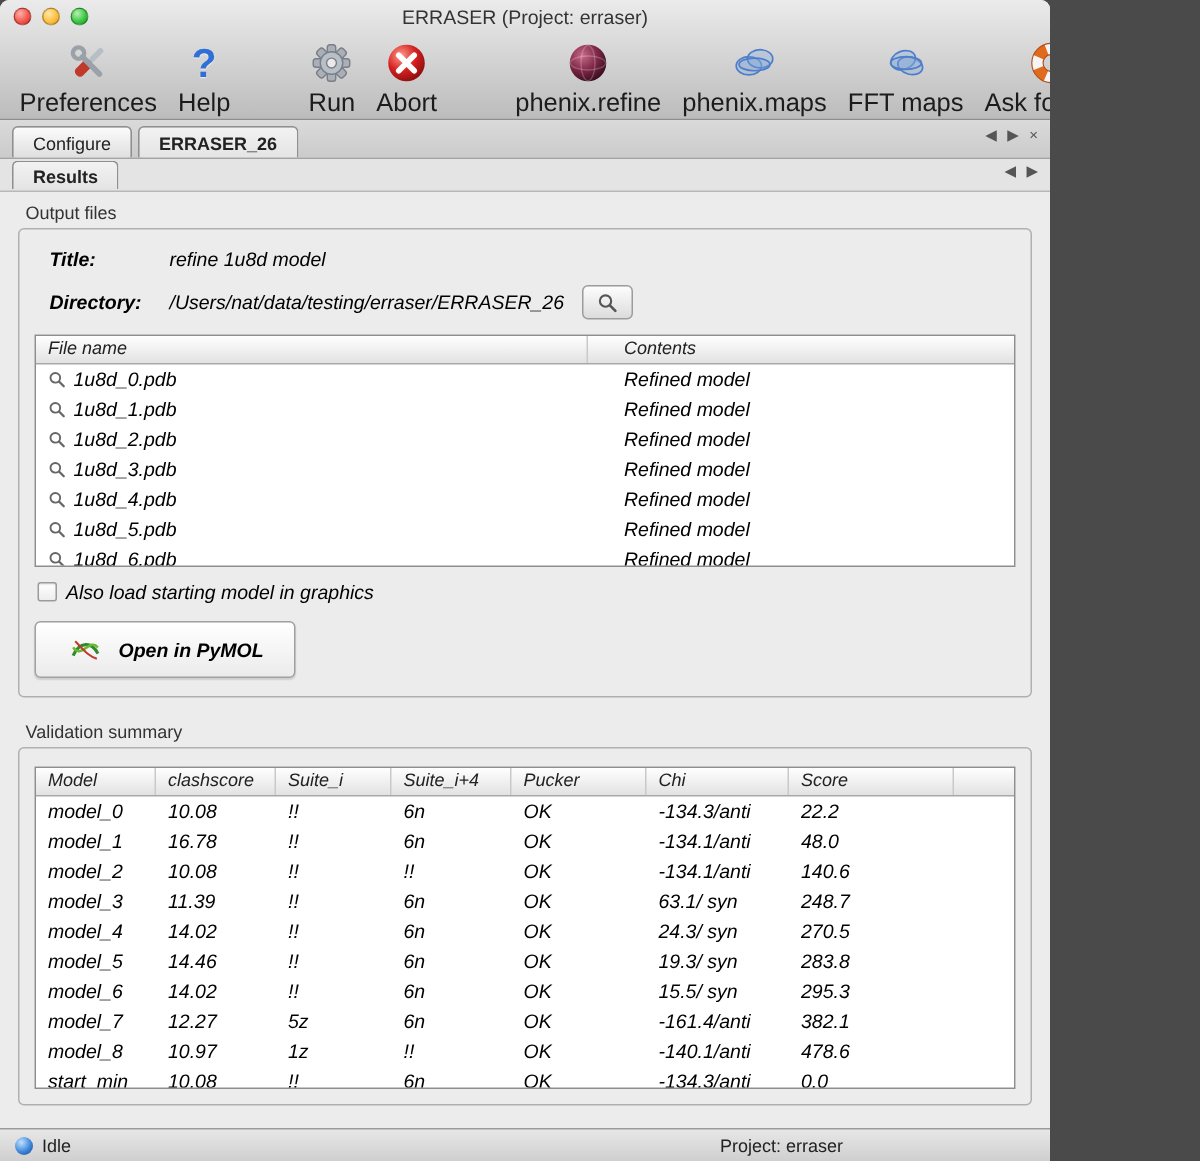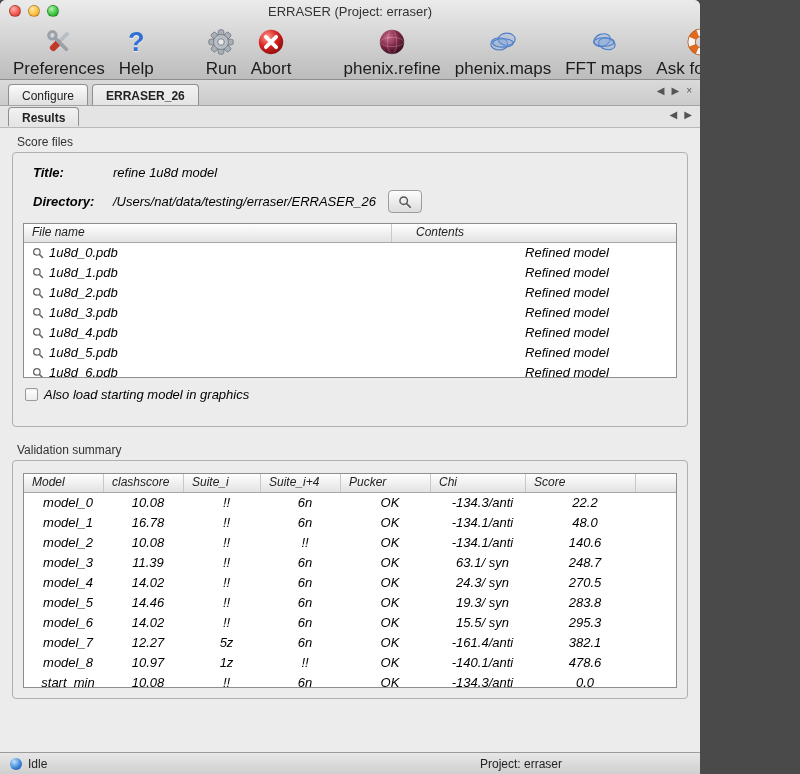--- a/index.html
+++ b/index.html
@@ -44,21 +44,21 @@
   .form-row .flabel { font-weight:bold; width:80px; color:#000; }
   .form-row .fvalue { color:#000; }
   .search-btn { margin-left:12px; width:34px; height:23px; border:1px solid #9c9c9c; border-radius:4px;
                 background:linear-gradient(#fdfdfd,#dcdcdc); display:flex; align-items:center; justify-content:center; }
 
   
   .table { background:#fff; border:1px solid #8e8e8e; }
   .thead { display:grid; height:19px; background:linear-gradient(#ffffff,#e2e2e2); border-bottom:1px solid #a8a8a8; }
   .th { font-size:12px; color:#222; padding:1px 0 0 8px; border-right:1px solid #c9c9c9; white-space:nowrap; overflow:hidden; }
   .th.filler { border-right:none; }
-  .tbody { overflow:hidden;text-align:center; }
+  .tbody { overflow:hidden; }
   .trow { display:grid; height:20px; line-height:20px; font-size:13px; color:#000; }
   .tcell { padding-left:8px; white-space:nowrap; overflow:hidden; }
   .ft-grid { grid-template-columns:368px 310px 1fr;gap:16px; }
   .vt-grid { grid-template-columns:80px 80px 77px 80px 90px 95px 110px 1fr; }
   .namecell { display:flex; align-items:center; gap:5px; }
   .ft-body { height:134px; }
   .vt-body { height:194px; }
 
   .check-row { display:flex; align-items:center; margin:9px 0 0 2px; font-size:13px; color:#000; }
   .checkbox { width:13px; height:13px; border:1px solid #9b9b9b; border-radius:2px; background:linear-gradient(#fff,#ededed); margin-right:6px; box-shadow:inset 0 1px 1px rgba(0,0,0,.08); }
@@ -246,21 +246,21 @@
     </div>
     <div class="tab-nav">
       <span>◀</span>
       <span>▶</span>
     </div>
   </div>
 
   <div class="content">
 
     <div>
-      <div class="group-label">Score files</div>
+      <div class="group-label">Output files</div>
       <div class="group-frame">
 
         <div class="form-row">
           <span class="flabel">Title:</span>
           <span class="fvalue">refine 1u8d model</span>
         </div>
 
         <div class="form-row">
           <span class="flabel">Directory:</span>
           <span class="fvalue">/Users/nat/data/testing/erraser/ERRASER_26</span>
@@ -365,20 +365,28 @@
               </div>
             </div>
         </div>
 
         <div class="check-row">
           <span class="checkbox"></span>
           <span>Also load starting model in graphics</span>
         </div>
 
         <div class="btn-row">
+          <div class="big-btn">
+            <svg viewBox="0 0 32 32" width="26" height="22">
+              <path d="M4 22 C10 8, 22 8, 28 20" fill="none" stroke="#2e8b2e" stroke-width="3"></path>
+              <path d="M4 14 C12 26, 20 4, 28 14" fill="none" stroke="#6ab92f" stroke-width="2.4"></path>
+              <path d="M6 8 C14 16, 18 22, 27 25" fill="none" stroke="#c23b2e" stroke-width="2"></path>
+            </svg>
+            <span>Open in PyMOL</span>
+          </div>
         </div>
 
       </div>
     </div>
 
     <div class="gap"></div>
 
     <div>
       <div class="group-label">Validation summary</div>
       <div class="group-frame">

